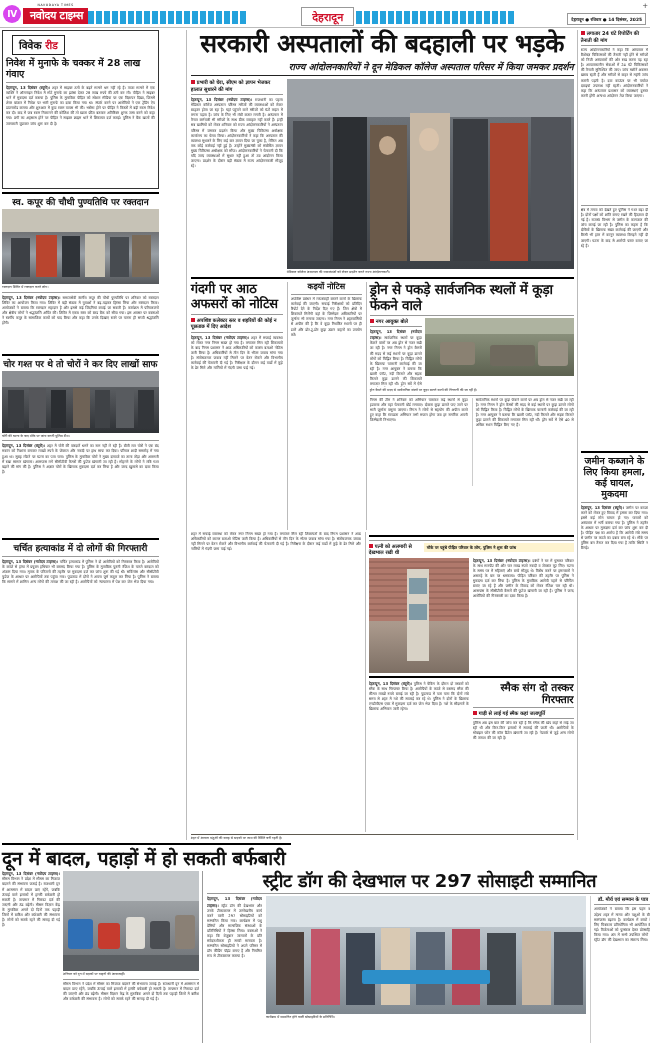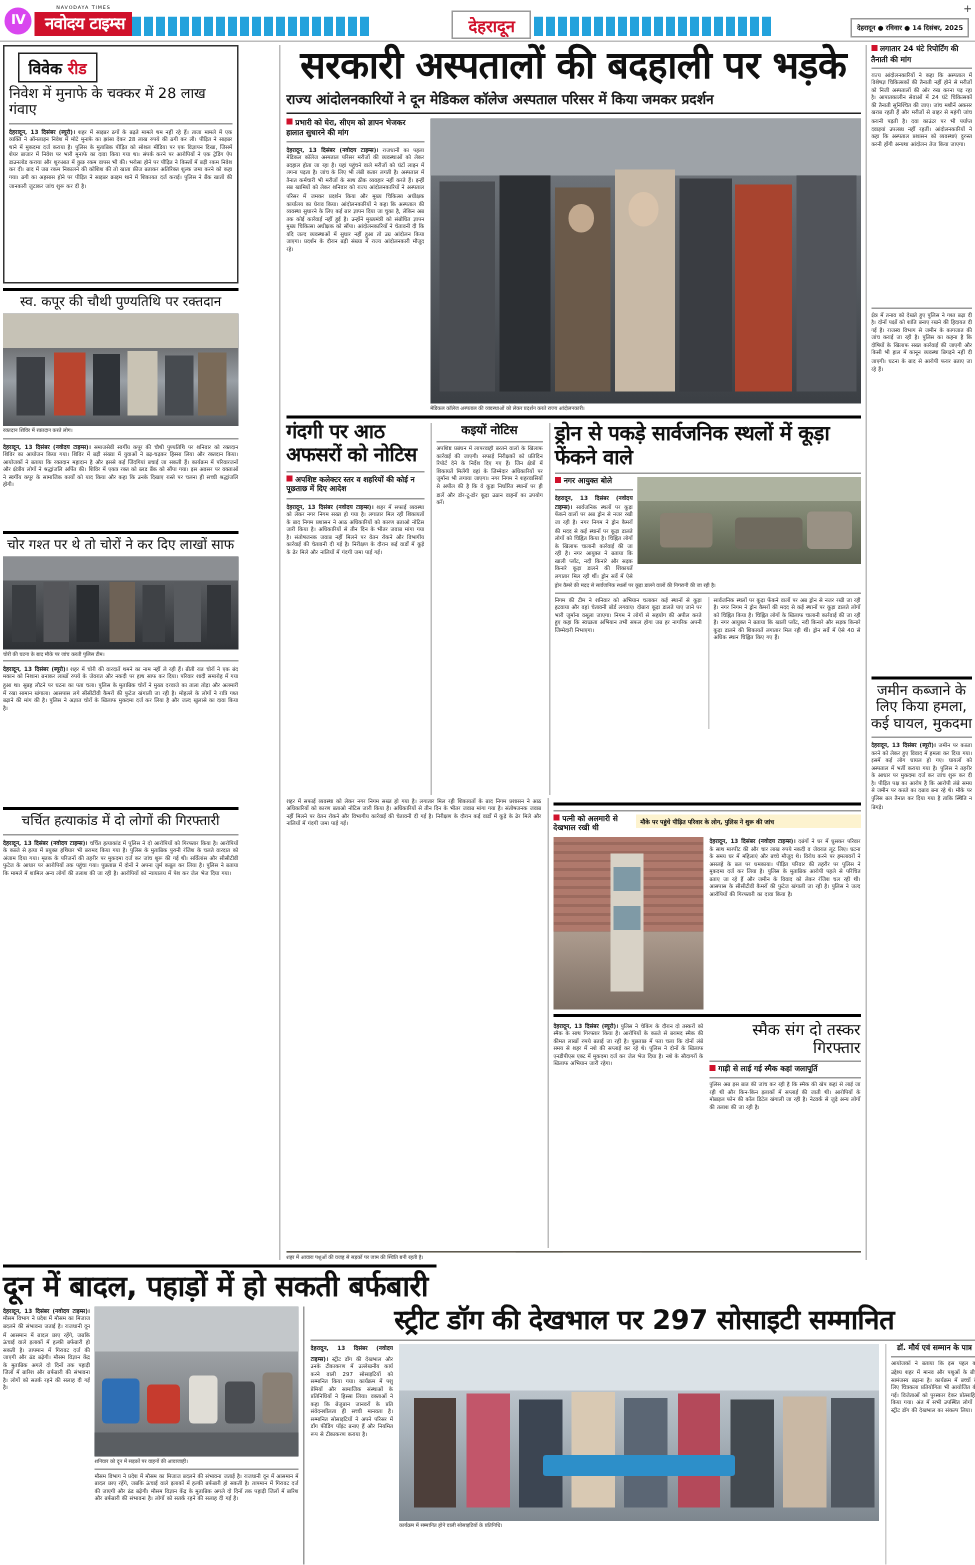--- a/index.html
+++ b/index.html
@@ -46,23 +46,23 @@
   .col { display:flex; flex-direction:column; gap:0px; }
   .col-left { width:163px; }
   .col-mid { width:403px;margin-left:24px; }
   .col-right { width:74px; }
 
   
   .hl-main {
     font-size: 25px; font-weight: bold; color:#111; line-height:1.1;
     letter-spacing:-.3px; text-align:center;
   }
-  .hl-sub { font-size: 9.2px; font-weight:bold; color:#1a1a1a; text-align:left; line-height:1.25; margin-top:3px; }
+  .hl-sub { font-size: 9.2px; font-weight:bold; color:#1a1a1a; text-align:right; line-height:1.25; margin-top:3px;font-style:italic; }
   .hl-2 { font-size: 14px; font-weight:bold; color:#111; line-height:1.12; letter-spacing:-.2px; }
-  .hl-3 { font-size: 11px; font-weight:normal; color:#111; line-height:1.15; }
+  .hl-3 { font-size: 11px; font-weight:bold; color:#111; line-height:1.15; }
   .hl-sm { font-size: 8px; font-weight:bold; color:#111; line-height:1.2; }
   .kicker { font-size:5px; font-weight:bold; color:#111; line-height:1.3; }
   .kicker .sq { display:inline-block; width:4px; height:4px; background:#d0112b; margin-right:2px; }
 
   .rule { border-top:1px solid #000; margin:3px 0; }
   .rule-thin { border-top:1px solid #999; margin:2px 0; }
   .rule-thick { border-top:2px solid #000; margin:3px 0; }
   .vrule { border-left:1px solid #bbb; }
 
   

